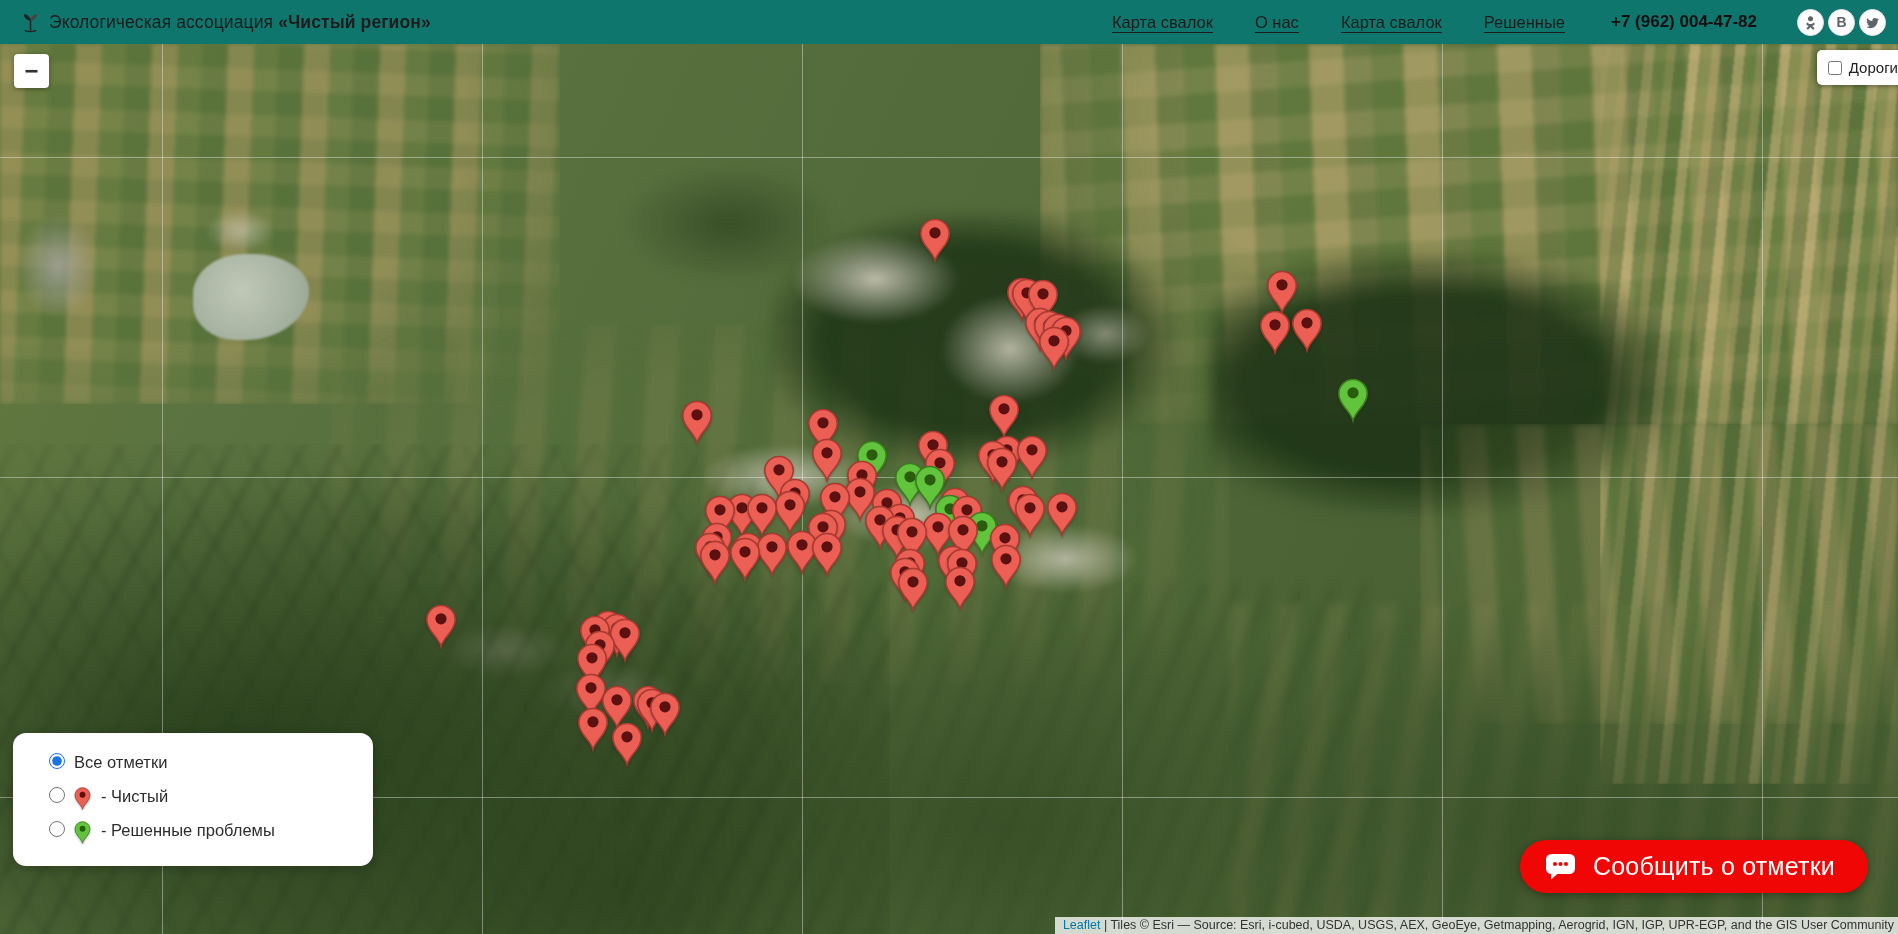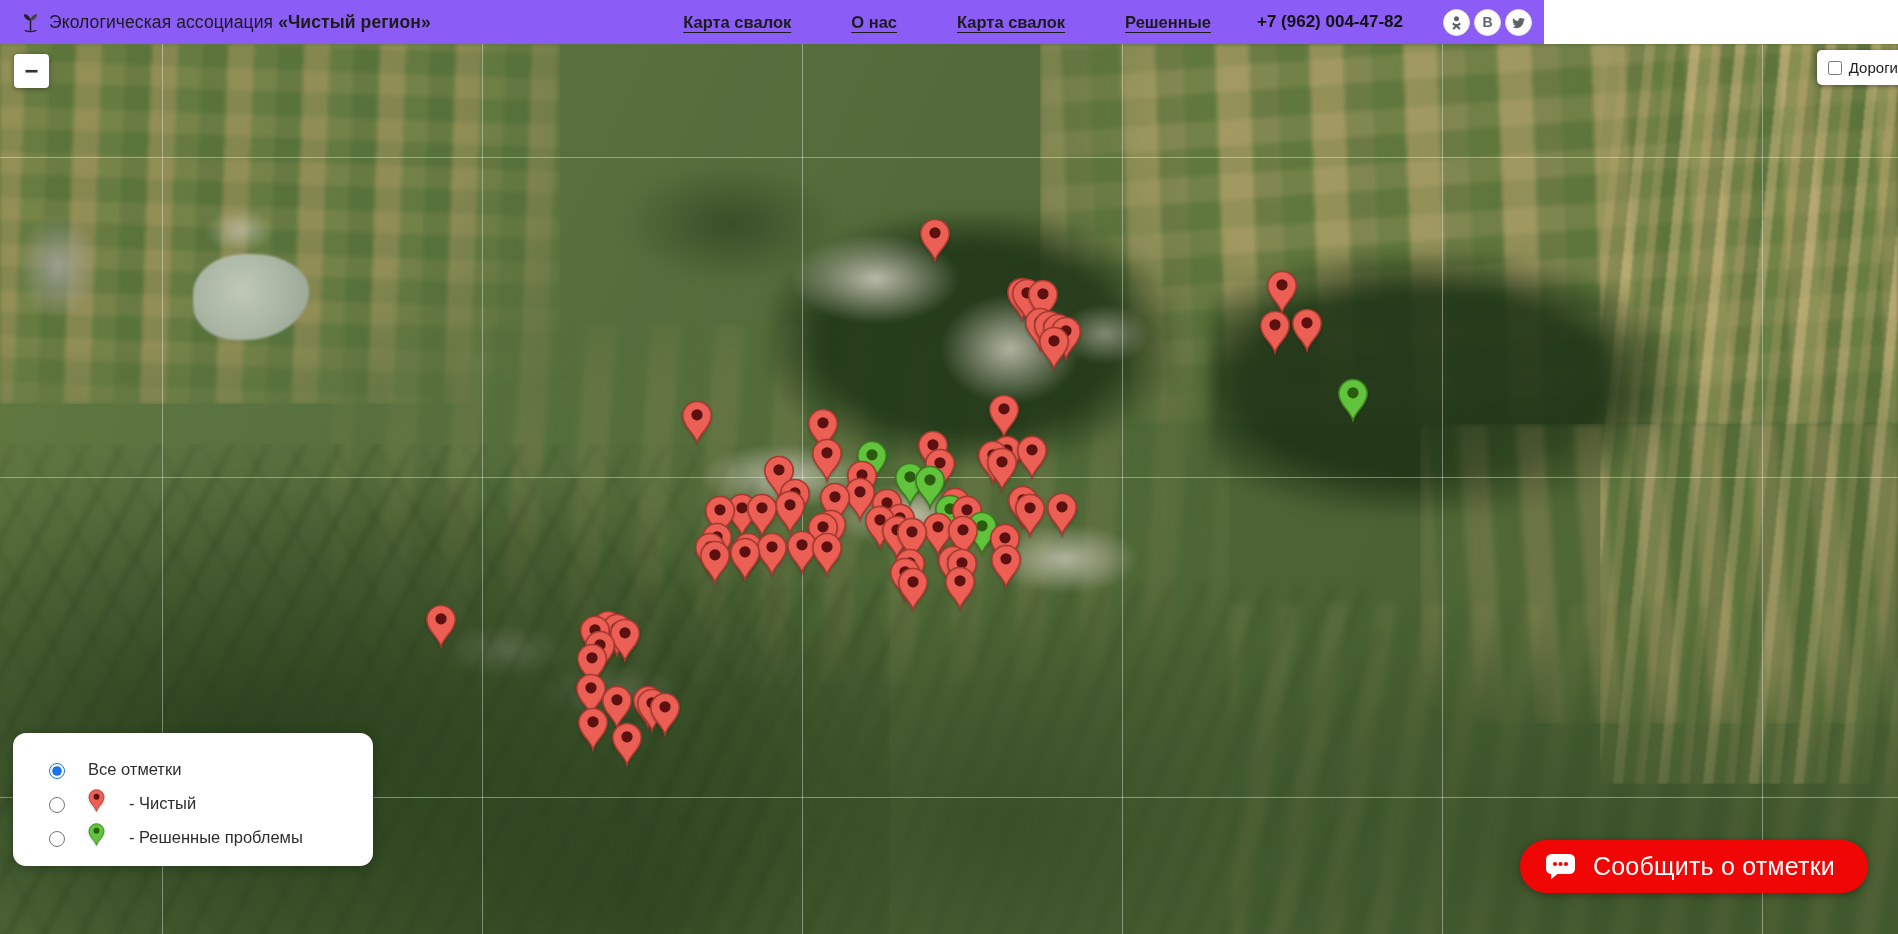--- a/index.html
+++ b/index.html
@@ -1,27 +1,27 @@
 <!DOCTYPE html>
 <html><head>
 <meta charset="utf-8">
 <style>
   * { box-sizing: border-box; margin: 0; padding: 0; }
   html,body { width:1898px; height:934px; overflow:hidden; font-family:"Liberation Sans",sans-serif; background:#fff; }
 
   
   .header {
-    position:absolute; left:0; top:0; width:1544px; height:44px;
-    background:#8b5cf6; display:flex; align-items:center; padding:0 12px 0 20px; z-index:50;
+    position:absolute; left:0; top:0; width:1898px; height:44px;
+    background:#0f766e; display:flex; align-items:center; padding:0 12px 0 20px; z-index:50;
   }
   .brand { display:flex; align-items:center; gap:8px; cursor:pointer; }
   .brand-text { font-size:17.5px; color:#1c1c1c; letter-spacing:.1px; }
   .brand-text b { font-weight:bold; }
   .logo-ic { display:flex; align-items:center; }
-  .nav { margin-left:auto; display:flex; align-items:flex-end; gap:60px;font-weight:bold; }
+  .nav { margin-left:auto; display:flex; align-items:flex-end; gap:42px; }
   .nav a { font-size:16.5px; color:#1c1c1c; text-decoration:underline; text-underline-offset:4px; cursor:pointer; }
   .phone { margin-left:46px; font-size:17px; font-weight:bold; color:#111; white-space:nowrap; }
   .social { margin-left:40px; display:flex; gap:4px; }
   .soc {
     width:27px; height:27px; border-radius:50%; background:#fcfcfc; border:1px solid #e4e4e4;
     display:flex; align-items:center; justify-content:center; color:#5f6368; cursor:pointer; flex:none;
   }
   .soc svg { display:block; }
   .soc-b { font-size:14px; font-weight:bold; color:#5f6368; }
 
@@ -133,21 +133,21 @@
     padding:9px 14px 9px 11px;
   }
   .layers-ctrl label { display:flex; align-items:center; gap:7px; font-size:15px; color:#222; cursor:pointer; }
   .layers-ctrl input { width:14px; height:14px; cursor:pointer; }
 
   .legend {
     position:absolute; left:13px; top:689px; width:360px; height:133px; z-index:20;
     background:#fff; border-radius:13px; box-shadow:0 2px 12px rgba(0,0,0,.28);
     display:flex; flex-direction:column; justify-content:center; gap:8px; padding-left:36px;
   }
-  .legend-row { display:flex; align-items:flex-end; gap:23px; height:26px; }
+  .legend-row { display:flex; align-items:flex-start; gap:9px; height:26px; }
   .legend-row input { width:16px; height:16px; accent-color:#1a73e8; cursor:pointer; flex:none; }
   .legend-row .lbl { font-size:16.5px; color:#2d2d2d; }
   .pin-slot { display:flex; align-items:center; width:18px; flex:none; }
   .pin-slot svg { filter:drop-shadow(0 1px 1px rgba(0,0,0,.3)); }
 
   .report-btn {
     position:absolute; right:30px; bottom:41px; height:53px; z-index:20;
     background:#f10606; border:none; border-radius:27px; padding:0 33px 0 25px;
     display:flex; align-items:center; gap:17px; cursor:pointer;
     box-shadow:0 2px 8px rgba(0,0,0,.35);
@@ -762,13 +762,16 @@
         <rect x="1" y="1" width="29" height="20" rx="5.5" fill="#fff"></rect>
         <path d="M6 20 L6 26.5 L13.5 20 Z" fill="#fff"></path>
         <circle cx="10" cy="11" r="2.1" fill="#f10606"></circle>
         <circle cx="15.5" cy="11" r="2.1" fill="#f10606"></circle>
         <circle cx="21" cy="11" r="2.1" fill="#f10606"></circle>
       </svg>
     </span>
     <span class="txt">Сообщить о отметки</span>
   </button>
 
+  <div class="attribution">
+    <a>Leaflet</a><span> | Tiles © Esri — Source: Esri, i-cubed, USDA, USGS, AEX, GeoEye, Getmapping, Aerogrid, IGN, IGP, UPR-EGP, and the GIS User Community</span>
+  </div>
 </div>
 
 </body></html>

